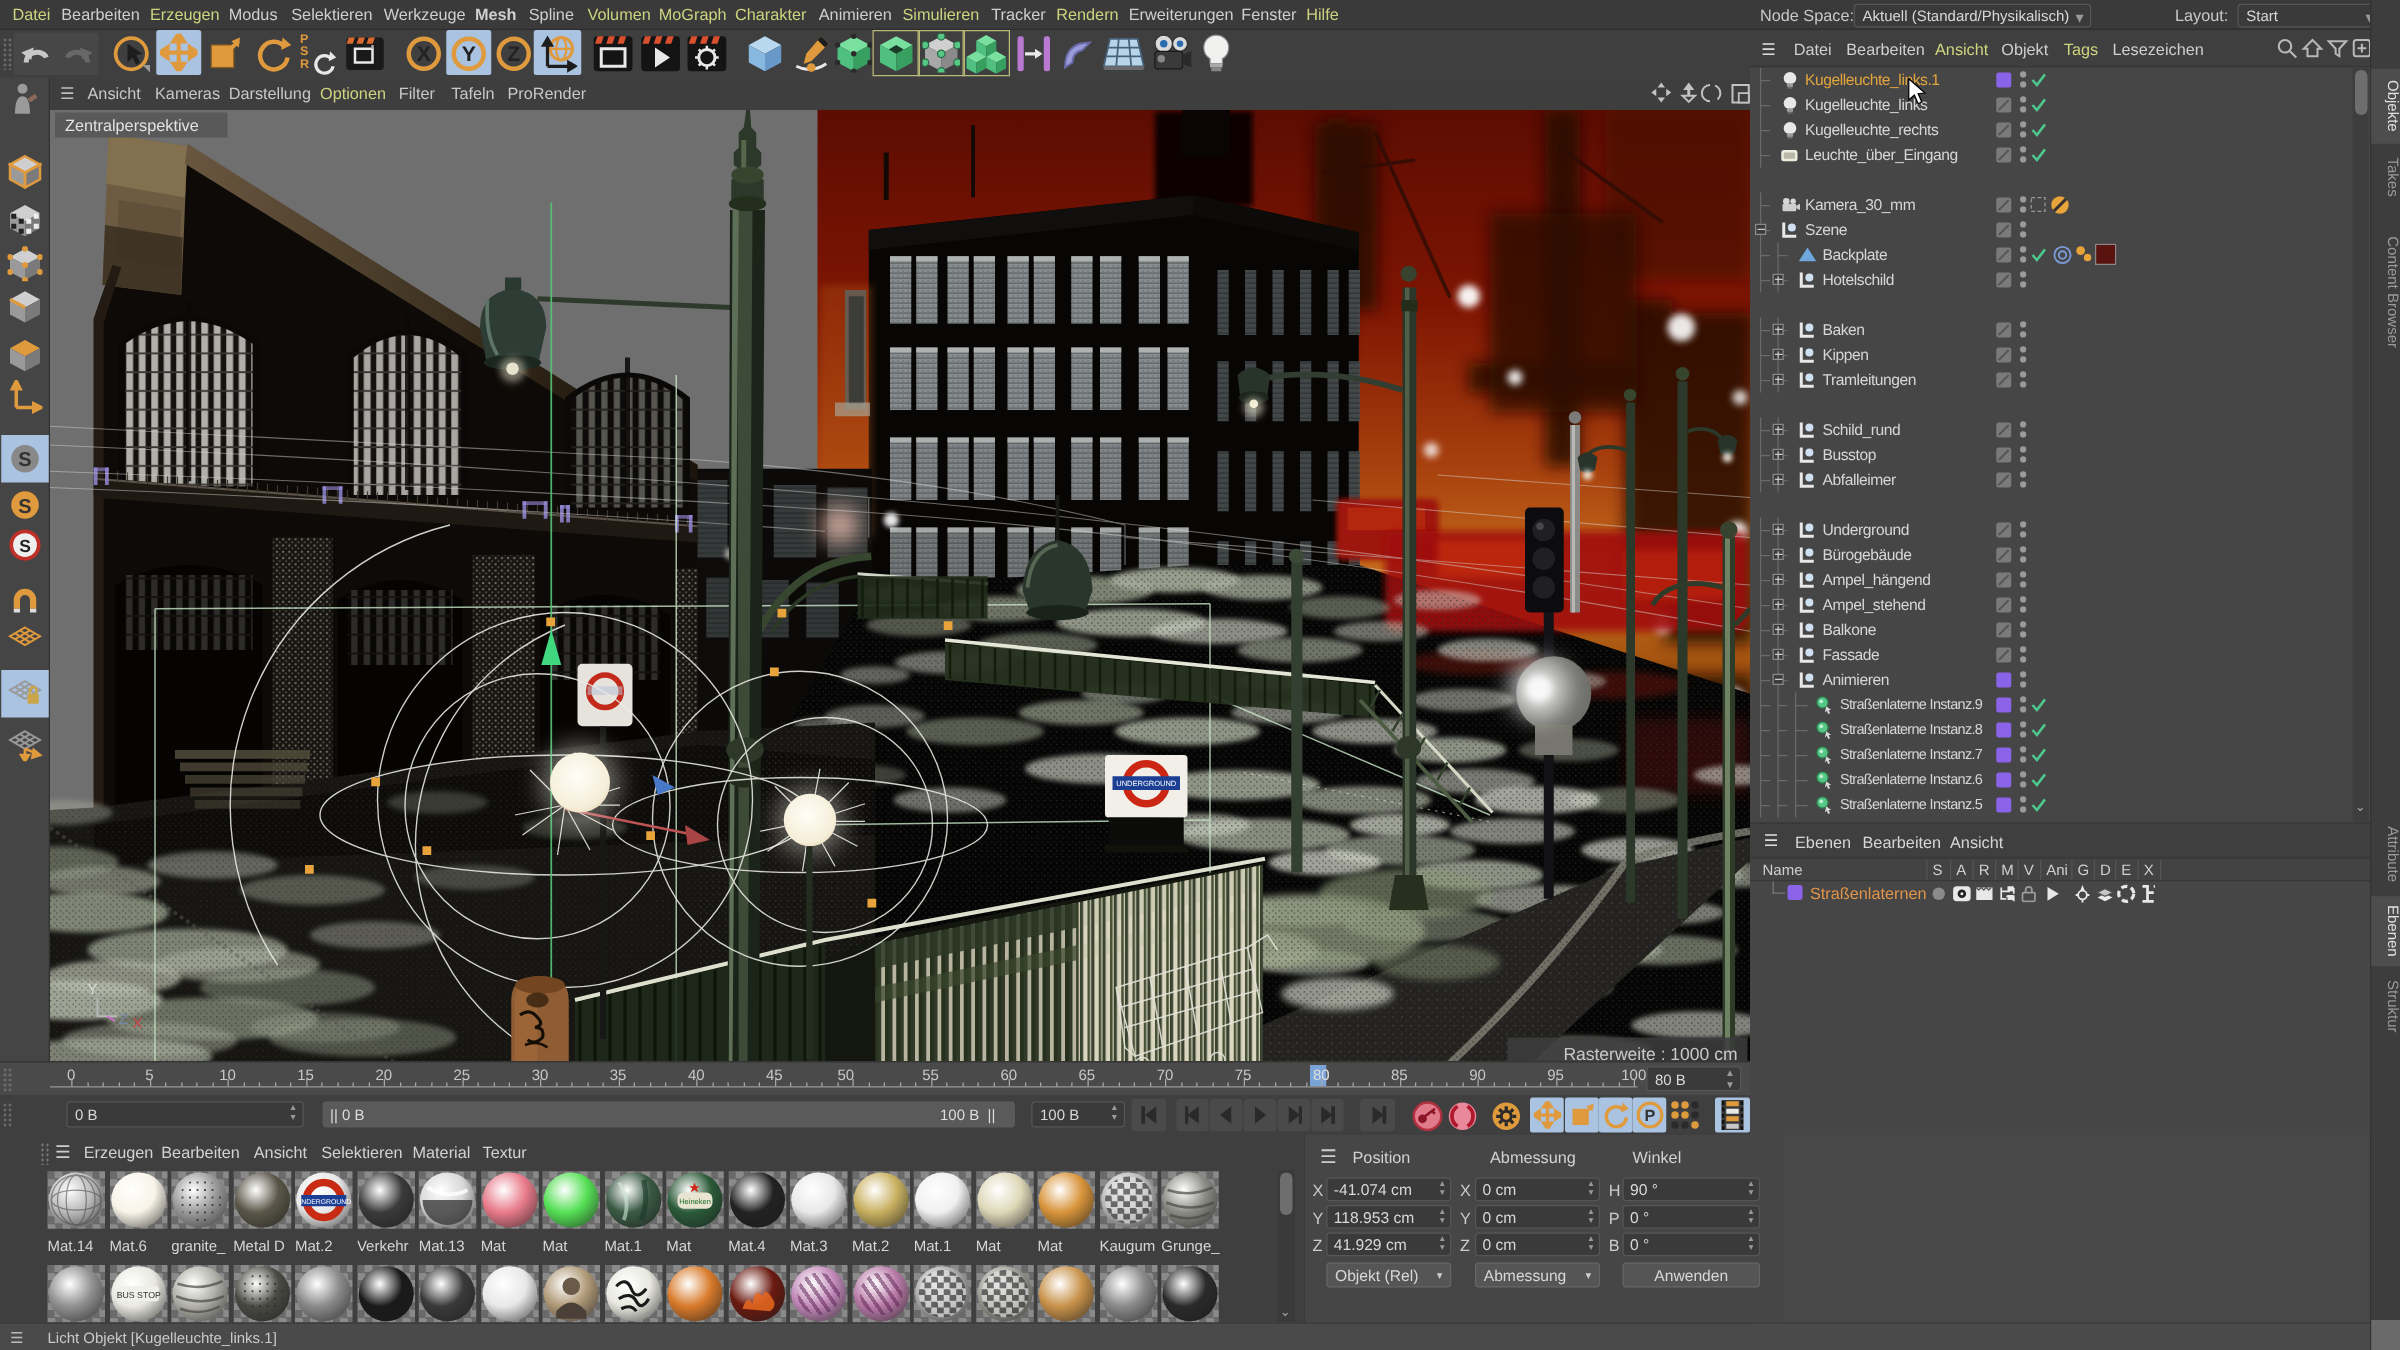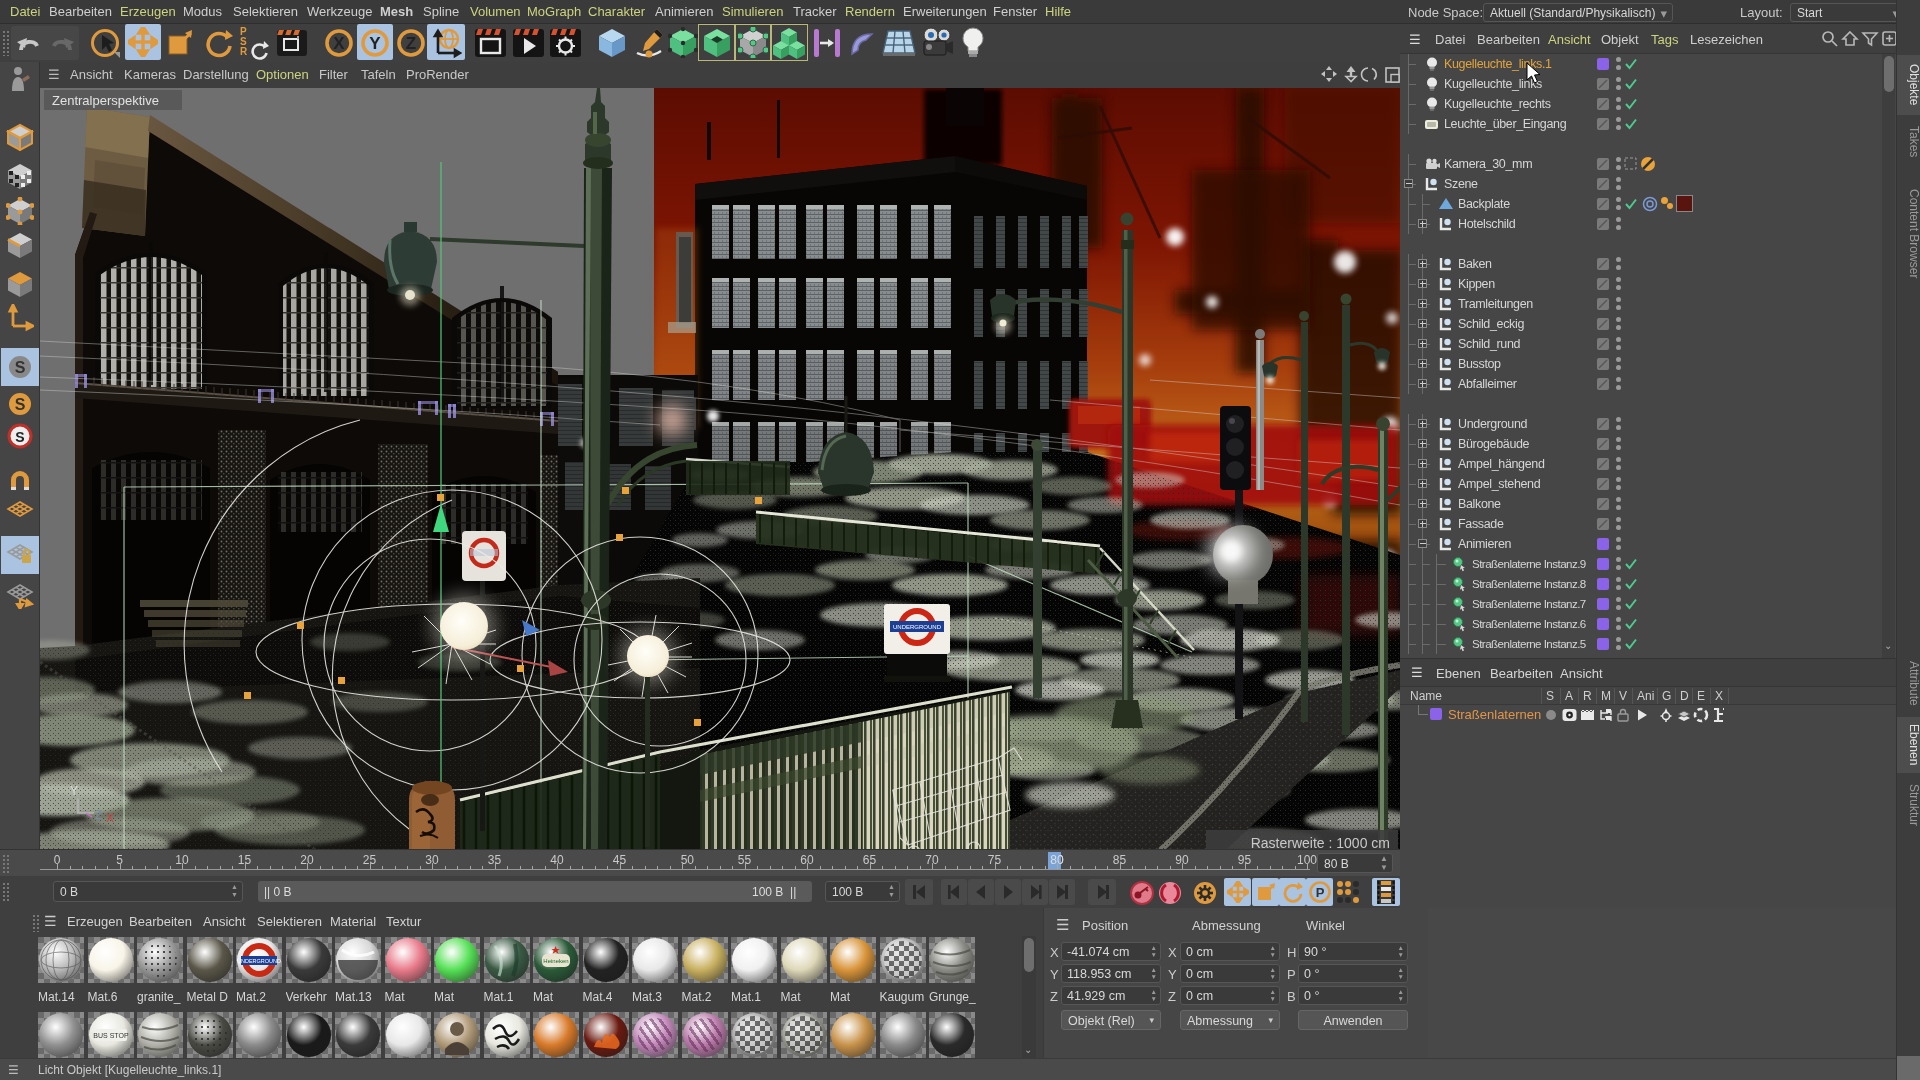--- a/index.html
+++ b/index.html
@@ -1371,40 +1371,20 @@
         <circle cx="9.5" cy="6" r="3.2" fill="#cfe0f0"></circle>
       </svg>
 <span class="nm" style="left:58px">Tramleitungen</span>
 <div class="abs" style="left:197px;top:4px;width:12px;height:12px;background:#7a7a7a;border-radius:2px"></div>
       <svg class="abs" style="left:197px;top:4px" width="12" height="12">
         <line x1="2" y1="10" x2="10" y2="2" stroke="#565656" stroke-width="1.5"></line>
       </svg>
 <div class="abs" style="left:216px;top:3px;width:5px;height:5px;border-radius:50%;background:#9a9a9a"></div>
 <div class="abs" style="left:216px;top:11px;width:5px;height:5px;border-radius:50%;background:#9a9a9a"></div>
 </div>
-<div class="orow" style="top:260px">
-<div class="abs" style="left:8px;top:0;width:1px;height:20px;background:#6a6a6a"></div>
-<div class="abs" style="left:8px;top:10px;width:8px;height:1px;background:#6a6a6a"></div>
-<div class="abs" style="left:22px;top:0;width:1px;height:20px;background:#6a6a6a"></div>
-<div class="abs" style="left:22px;top:10px;width:8px;height:1px;background:#6a6a6a"></div>
-<div class="abs" style="left:18px;top:5px;width:9px;height:9px;background:#3c3c3c;border:1px solid #8a8a8a"></div>
-<div class="abs" style="left:19.5px;top:9px;width:6px;height:1px;background:#ccc"></div>
-<div class="abs" style="left:22px;top:6.5px;width:1px;height:6px;background:#ccc"></div>
-<svg class="abs" style="left:38px;top:2px" width="16" height="16">
-        <path d="M3 2 L3 13 L13 13" stroke="#e8e8e8" stroke-width="2.4" fill="none"></path>
-        <circle cx="9.5" cy="6" r="3.2" fill="#cfe0f0"></circle>
-      </svg>
-<span class="nm" style="left:58px">Schild_eckig</span>
-<div class="abs" style="left:197px;top:4px;width:12px;height:12px;background:#7a7a7a;border-radius:2px"></div>
-      <svg class="abs" style="left:197px;top:4px" width="12" height="12">
-        <line x1="2" y1="10" x2="10" y2="2" stroke="#565656" stroke-width="1.5"></line>
-      </svg>
-<div class="abs" style="left:216px;top:3px;width:5px;height:5px;border-radius:50%;background:#9a9a9a"></div>
-<div class="abs" style="left:216px;top:11px;width:5px;height:5px;border-radius:50%;background:#9a9a9a"></div>
-</div>
 <div class="orow" style="top:280px">
 <div class="abs" style="left:8px;top:0;width:1px;height:20px;background:#6a6a6a"></div>
 <div class="abs" style="left:8px;top:10px;width:8px;height:1px;background:#6a6a6a"></div>
 <div class="abs" style="left:22px;top:0;width:1px;height:20px;background:#6a6a6a"></div>
 <div class="abs" style="left:22px;top:10px;width:8px;height:1px;background:#6a6a6a"></div>
 <div class="abs" style="left:18px;top:5px;width:9px;height:9px;background:#3c3c3c;border:1px solid #8a8a8a"></div>
 <div class="abs" style="left:19.5px;top:9px;width:6px;height:1px;background:#ccc"></div>
 <div class="abs" style="left:22px;top:6.5px;width:1px;height:6px;background:#ccc"></div>
 <svg class="abs" style="left:38px;top:2px" width="16" height="16">
         <path d="M3 2 L3 13 L13 13" stroke="#e8e8e8" stroke-width="2.4" fill="none"></path>
@@ -1795,21 +1775,21 @@
     <span class="abs" style="left:45.0px;top:3px;width:24px;text-align:center;font-size:12px;color:#c9c9c9">0</span>
     <span class="abs" style="left:107.5px;top:3px;width:24px;text-align:center;font-size:12px;color:#c9c9c9">5</span>
     <span class="abs" style="left:170.0px;top:3px;width:24px;text-align:center;font-size:12px;color:#c9c9c9">10</span>
     <span class="abs" style="left:232.5px;top:3px;width:24px;text-align:center;font-size:12px;color:#c9c9c9">15</span>
     <span class="abs" style="left:295.0px;top:3px;width:24px;text-align:center;font-size:12px;color:#c9c9c9">20</span>
     <span class="abs" style="left:357.5px;top:3px;width:24px;text-align:center;font-size:12px;color:#c9c9c9">25</span>
     <span class="abs" style="left:420.0px;top:3px;width:24px;text-align:center;font-size:12px;color:#c9c9c9">30</span>
     <span class="abs" style="left:482.5px;top:3px;width:24px;text-align:center;font-size:12px;color:#c9c9c9">35</span>
     <span class="abs" style="left:545.0px;top:3px;width:24px;text-align:center;font-size:12px;color:#c9c9c9">40</span>
     <span class="abs" style="left:607.5px;top:3px;width:24px;text-align:center;font-size:12px;color:#c9c9c9">45</span>
-    <span class="abs" style="left:670.0px;top:3px;width:24px;text-align:right;font-size:12px;color:#c9c9c9">50</span>
+    <span class="abs" style="left:670.0px;top:3px;width:24px;text-align:left;font-size:12px;color:#c9c9c9">50</span>
     <span class="abs" style="left:732.5px;top:3px;width:24px;text-align:center;font-size:12px;color:#c9c9c9">55</span>
     <span class="abs" style="left:795.0px;top:3px;width:24px;text-align:center;font-size:12px;color:#c9c9c9">60</span>
     <span class="abs" style="left:857.5px;top:3px;width:24px;text-align:center;font-size:12px;color:#c9c9c9">65</span>
     <span class="abs" style="left:920.0px;top:3px;width:24px;text-align:center;font-size:12px;color:#c9c9c9">70</span>
     <span class="abs" style="left:982.5px;top:3px;width:24px;text-align:center;font-size:12px;color:#c9c9c9">75</span>
     <span class="abs" style="left:1045.0px;top:3px;width:24px;text-align:center;font-size:12px;color:#c9c9c9">80</span>
     <span class="abs" style="left:1107.5px;top:3px;width:24px;text-align:center;font-size:12px;color:#c9c9c9">85</span>
     <span class="abs" style="left:1170.0px;top:3px;width:24px;text-align:center;font-size:12px;color:#c9c9c9">90</span>
     <span class="abs" style="left:1232.5px;top:3px;width:24px;text-align:center;font-size:12px;color:#c9c9c9">95</span>
     <span class="abs" style="left:1295.0px;top:3px;width:24px;text-align:center;font-size:12px;color:#c9c9c9">100</span>

